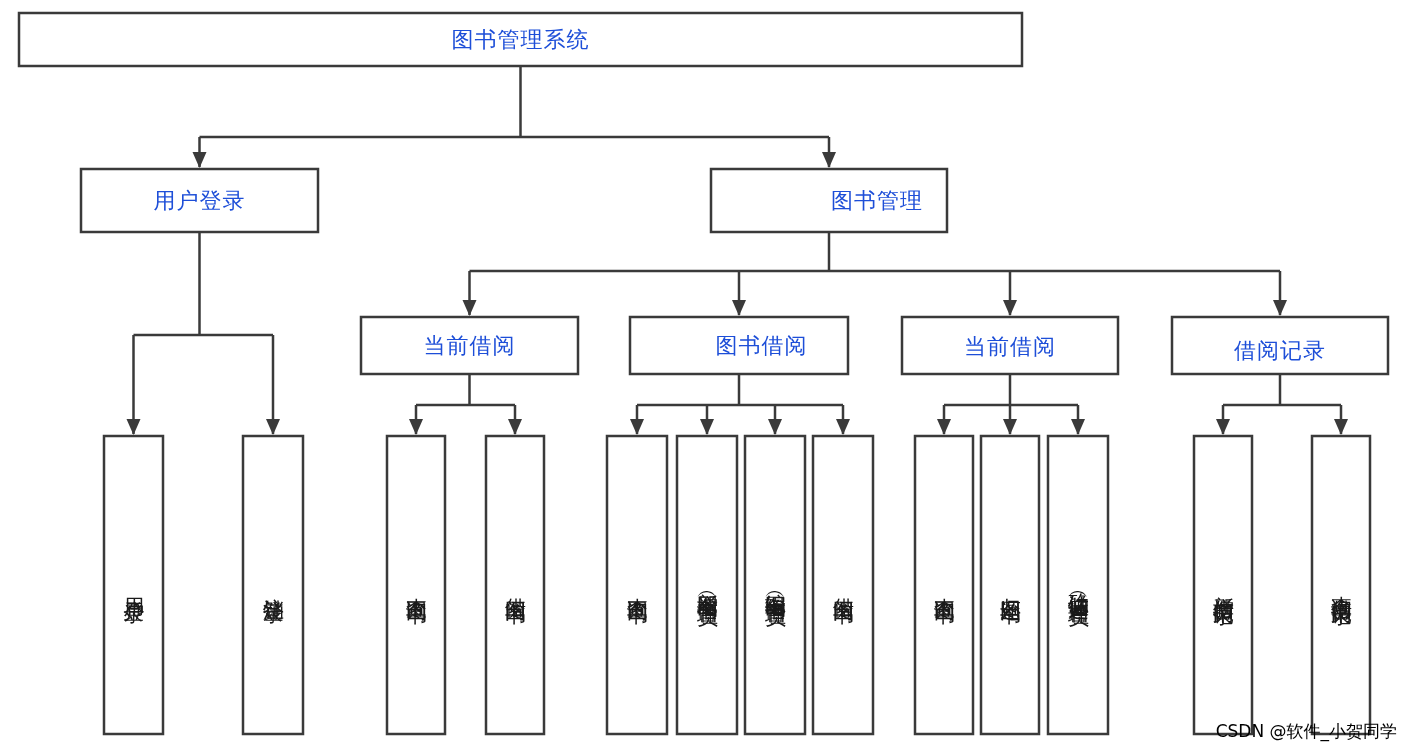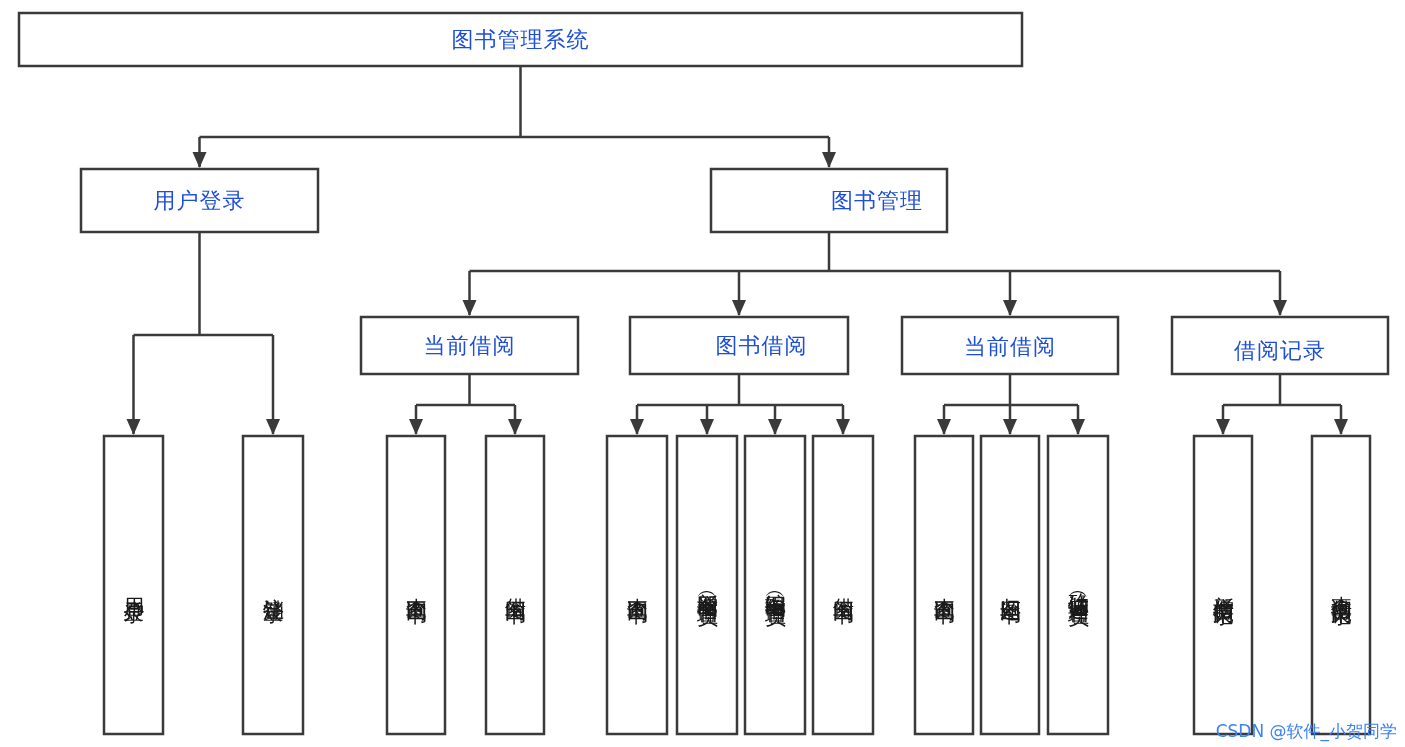--- a/index.html
+++ b/index.html
@@ -71,21 +71,21 @@
     color: #1d4ed8;
     letter-spacing: 1px;
     white-space: nowrap;
   }
   .watermark {
     position: absolute;
     right: 8px;
     bottom: 4px;
     font-family: "DejaVu Sans", "Liberation Sans", sans-serif;
     font-size: 17px;
-    color: #3b82f6;
+    color: #000000;
     white-space: nowrap;
     pointer-events: none;
   }
 </style>
 </head>
 <body>
 
 <div id="diagram-root">
 
   <svg class="diagram-canvas" viewBox="0 0 1405 747">

